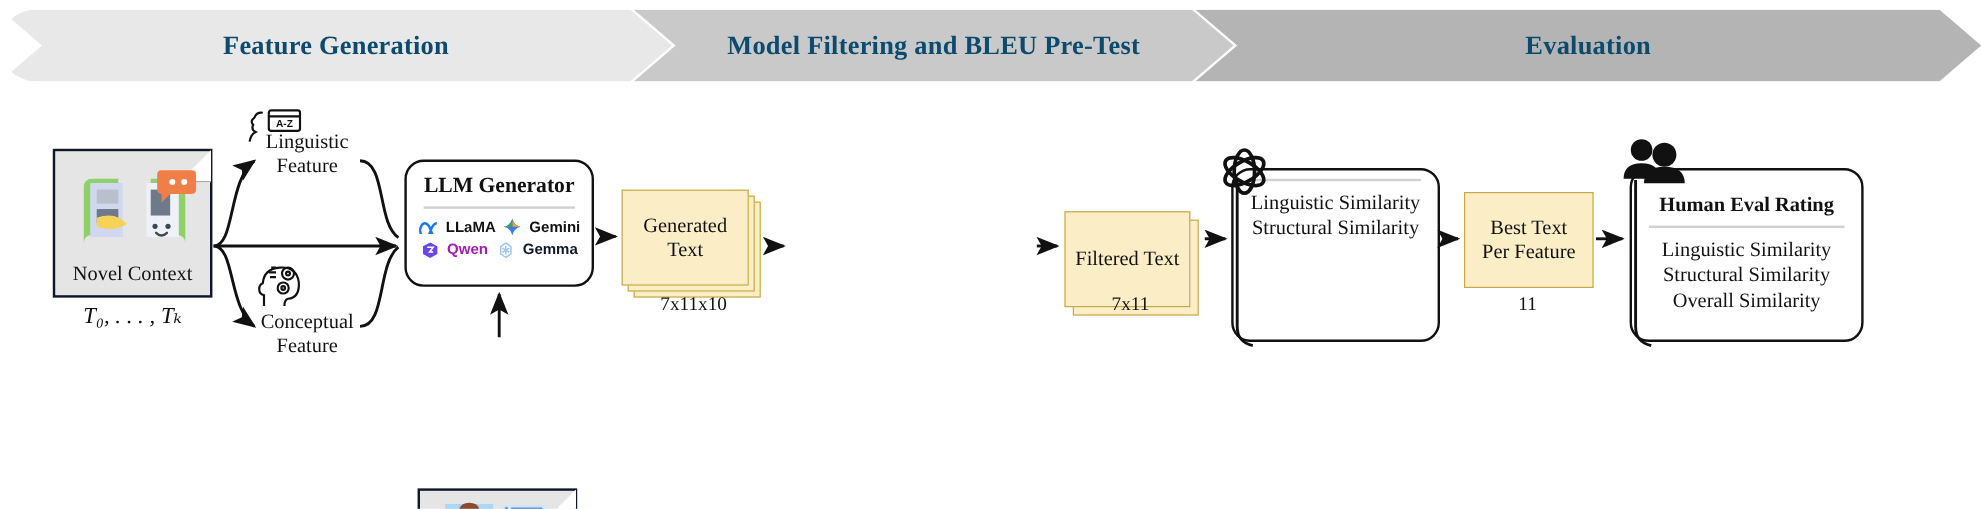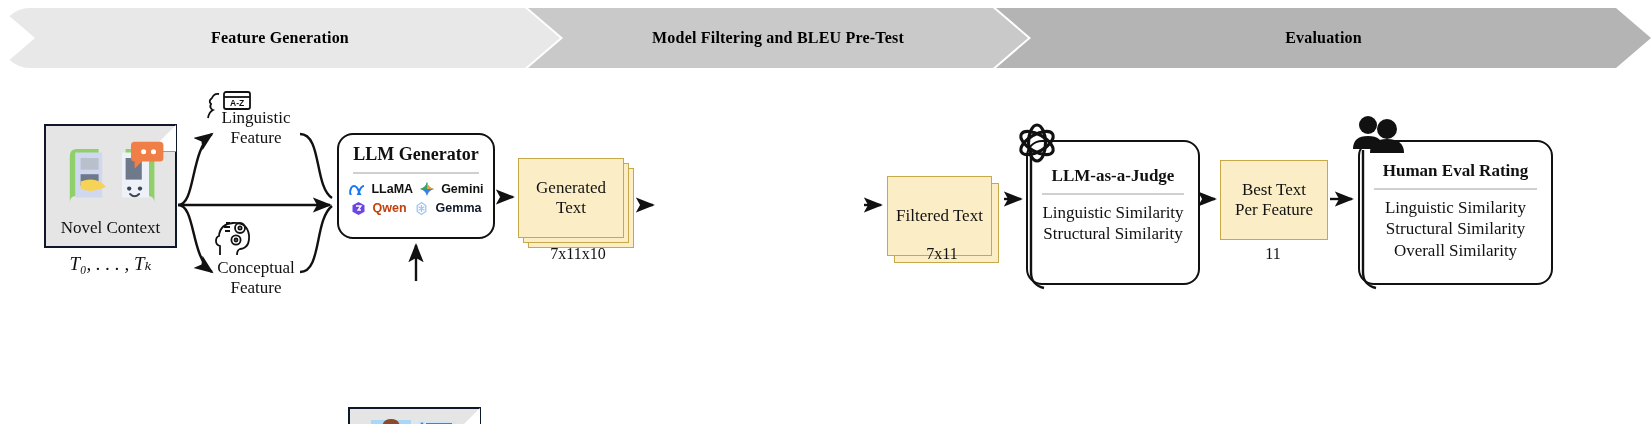--- a/index.html
+++ b/index.html
@@ -3,21 +3,21 @@
 <meta charset="utf-8">
 <style>
   html,body{margin:0;padding:0;background:#fff;}
   body{width:1651px;height:424px;overflow:hidden;
        font-family:"Liberation Serif","DejaVu Serif",serif;color:#111;}
   #stage{position:relative;width:1651px;height:424px;}
 
   
   .banner{position:absolute;left:0;top:8px;width:1651px;height:60px;}
   .seg{position:absolute;top:0;height:60px;display:flex;align-items:center;justify-content:center;}
-  .seg span{font-weight:bold;font-size:16px;letter-spacing:.2px;color:#000000;}
+  .seg span{font-weight:bold;font-size:22px;letter-spacing:.2px;color:#0c4a6e;}
   .seg1{left:0;width:560px;background:#e8e8e8;
         clip-path:polygon(0 0, 525px 0, 560px 50%, 525px 100%, 0 100%, 35px 50%);
         border-radius:0 0 0 0;}
   .seg2{left:528px;width:500px;background:#c9c9c9;
         clip-path:polygon(0 0, 465px 0, 500px 50%, 465px 100%, 0 100%, 35px 50%);}
   .seg3{left:996px;width:655px;background:#b4b4b4;
         clip-path:polygon(0 0, 620px 0, 655px 50%, 620px 100%, 0 100%, 35px 50%);}
   .seg1{border-top-left-radius:30px;border-bottom-left-radius:30px;}
 
   
@@ -39,21 +39,21 @@
   .ysheet{position:absolute;background:#fbeec6;border:1.5px solid #c8a94a;}
   .yfront{position:absolute;background:#fbeec6;border:1.5px solid #c8a94a;
           display:flex;align-items:center;justify-content:center;text-align:center;
           font-size:17px;line-height:1.2;}
 
   svg.ink{position:absolute;left:0;top:0;width:1651px;height:424px;overflow:visible;pointer-events:none;}
 
   .logoRow{display:flex;align-items:center;justify-content:center;gap:7px;font-size:12.5px;
            font-family:"Liberation Sans",sans-serif;font-weight:bold;line-height:1;}
   .logoRow .g{color:#111;}
-  .logoRow .q{color:#c2410c;}
+  .logoRow .q{color:#a21caf;}
   .logoRow .gm{color:#0f172a;}
 </style>
 </head>
 <body>
 
 <div id="stage">
 
   <div class="banner">
     <div class="seg seg1">
       <span>Feature Generation</span>
@@ -200,21 +200,20 @@
 
   <div class="ystack" style="left:887px;top:176px;width:115px;height:95px;">
     <div class="ysheet" style="left:7px;top:7px;width:103px;height:78px;"></div>
     <div class="yfront" style="left:0px;top:0px;width:103px;height:78px;">
       <div>Filtered Text</div>
     </div>
   </div>
   <div class="node" style="left:887px;top:245px;width:110px;text-align:center;font-size:16px;">7x11</div>
 
   <div class="node rbox" style="left:1026px;top:140px;width:174px;height:145px;">
-    <div class="title" style="font-size:17px;margin-top:24px;">LLM-as-a-Judge</div>
     <div class="rule"></div>
     <div class="lines">
       <div>Linguistic Similarity</div>
       <div>Structural Similarity</div>
     </div>
   </div>
   <svg width="52" height="52" style="position:absolute;left:1011px;top:117px;">
     <g transform="translate(26,26)" stroke="#111" stroke-width="3.1" fill="none" stroke-linecap="round">
       <g>
           <ellipse rx="8.5" ry="18"></ellipse>

